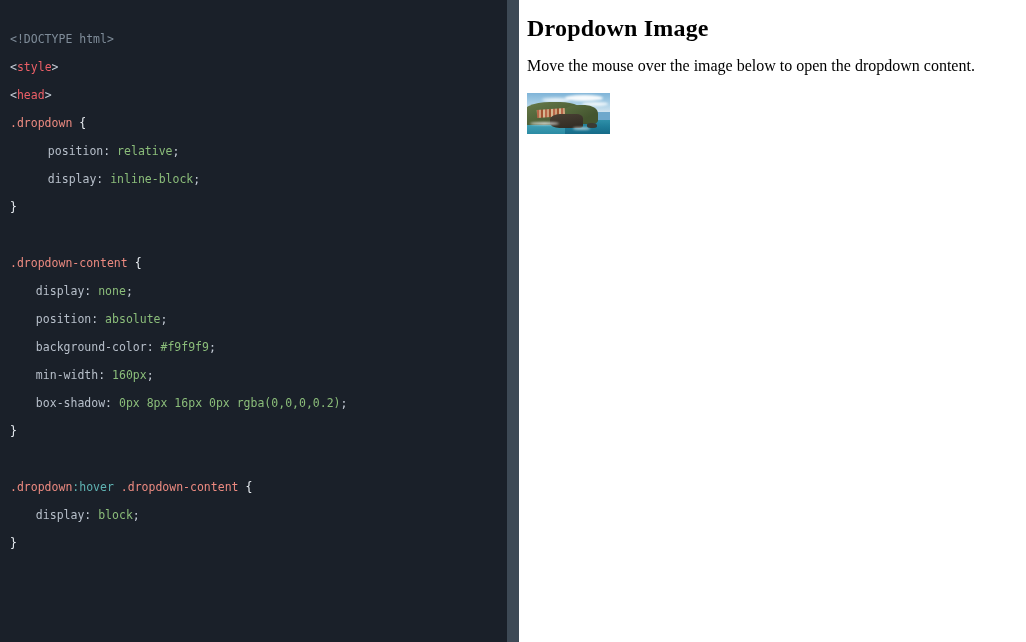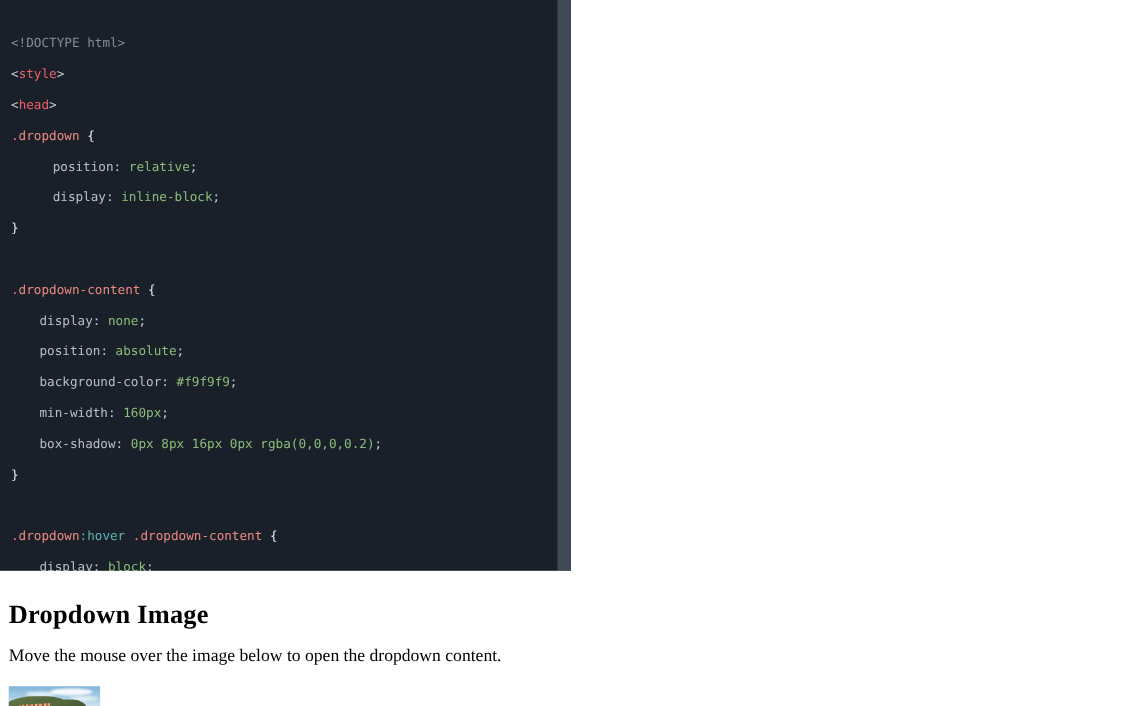--- a/index.html
+++ b/index.html
@@ -6,21 +6,20 @@
   html, body {
     margin: 0; padding: 0;
     width: 1026px; height: 642px;
     overflow: hidden;
     background: #ffffff;
   }
   #app {
     display: flex;
     width: 1026px;
     height: 642px;
-    flex-direction: column;
   }
 
   
   #editor-pane {
     position: relative;
     width: 519px;
     height: 642px;
     background: #1a2029;
     flex: 0 0 519px;
     overflow: hidden;
@@ -69,21 +68,21 @@
   }
 
   
   #preview-pane {
     position: relative;
     flex: 1 1 auto;
     height: 642px;
     background: #ffffff;
     font-family: "Liberation Serif", "DejaVu Serif", serif;
     color: #000000;
-    padding: 12px 8px 0 8px;
+    padding: 0 8px 0 8px;
     overflow: hidden;
   }
   #preview-title {
     font-size: 24px;
     font-weight: bold;
     margin: 14px 0 0 0;
     line-height: 28px;
     letter-spacing: 0.2px;
   }
   #preview-paragraph {

